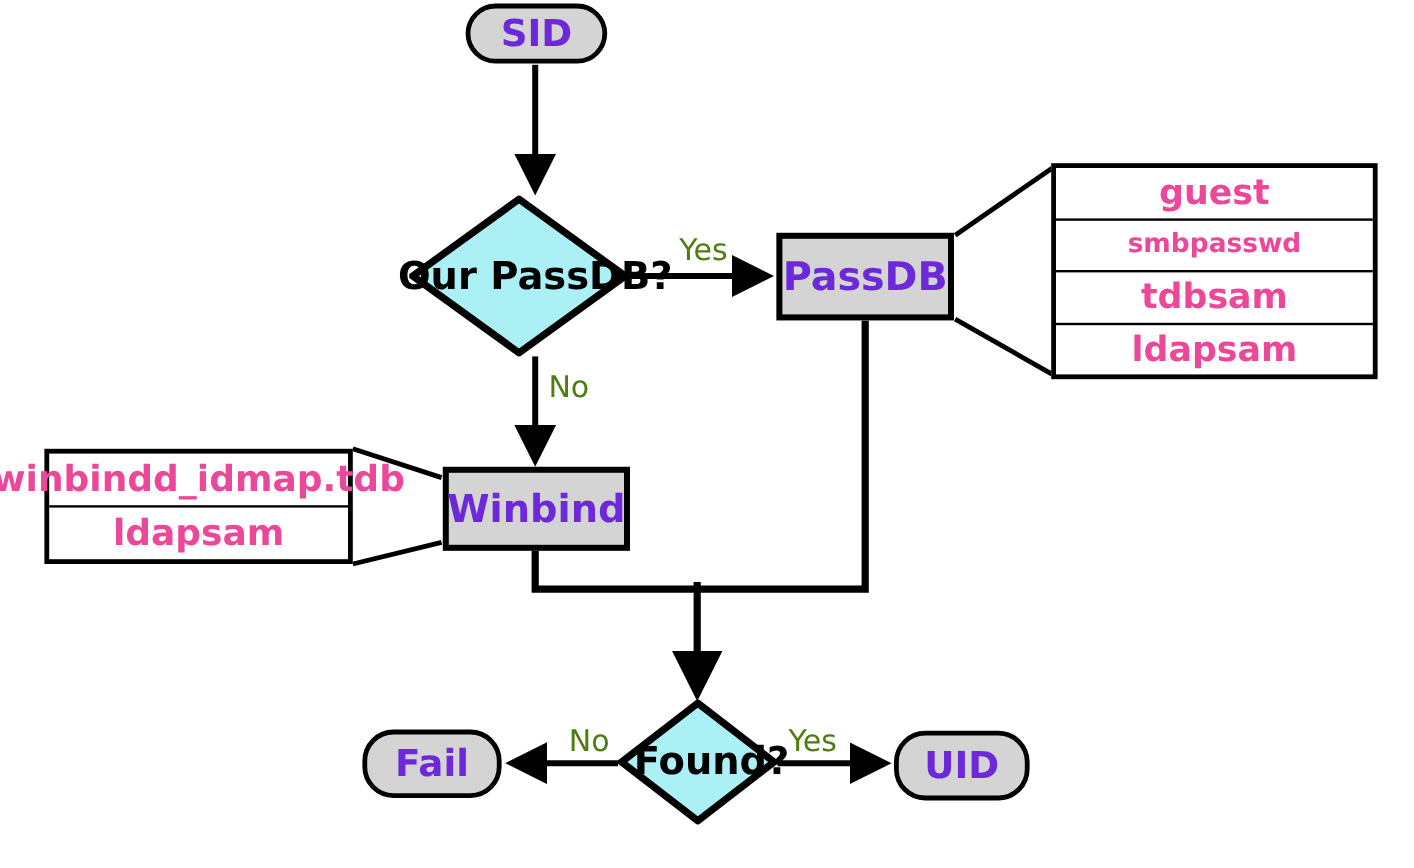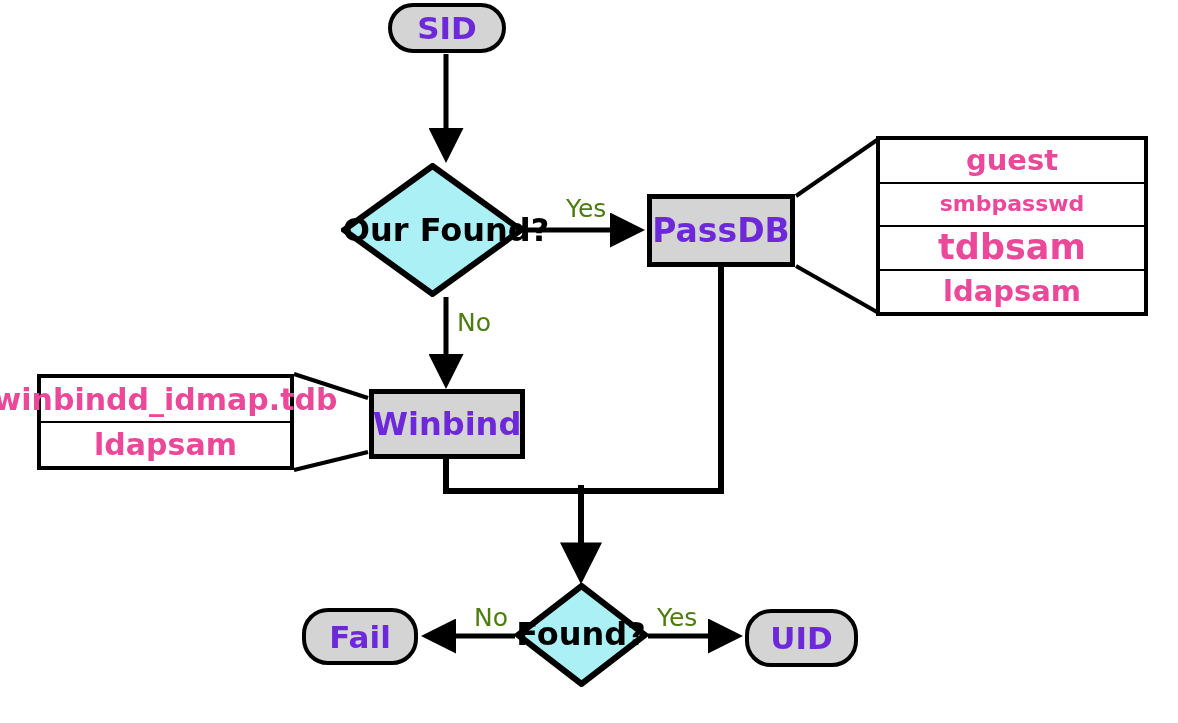--- a/index.html
+++ b/index.html
@@ -160,35 +160,35 @@
 
   <div class="node terminator" style="left:388px; top:3px; width:118px; height:50px; font-size:31px;">
     <span>SID</span>
   </div>
 
   <div class="decision-wrap" style="left:341px; top:163px; width:183px; height:134px;">
     <svg class="decision-shape" viewBox="0 0 183 134" xmlns="http://www.w3.org/2000/svg">
       <polygon points="91.5,3 180,67 91.5,131 3,67" fill="#aaf0f5" stroke="#000000" stroke-width="6"></polygon>
     </svg>
   </div>
-  <div class="decision-label" style="left:446px; top:230px; font-size:32px;">Our Found?</div>
+  <div class="decision-label" style="left:446px; top:230px; font-size:32px;">Our PassDB?</div>
 
   <div class="node process" style="left:647px; top:194px; width:148px; height:73px; font-size:33px;">
     <span style="position:absolute; left:50%; transform:translateX(-50%);">PassDB</span>
   </div>
 
   <div class="opt-table" style="left:876px; top:136px; width:272px; height:180px;">
     <div class="opt-row">
       <span class="opt-text" style="font-size:29px;">guest</span>
     </div>
     <div class="opt-row">
       <span class="opt-text" style="font-size:22px;">smbpasswd</span>
     </div>
     <div class="opt-row">
-      <span class="opt-text" style="font-size:35px;">tdbsam</span>
+      <span class="opt-text" style="font-size:29px;">tdbsam</span>
     </div>
     <div class="opt-row">
       <span class="opt-text" style="font-size:29px;">ldapsam</span>
     </div>
   </div>
 
   <div class="node process" style="left:369px; top:389px; width:156px; height:70px; font-size:32px;">
     <span style="position:absolute; left:50%; transform:translateX(-50%);">Winbind</span>
   </div>
 
@@ -199,21 +199,21 @@
     <div class="opt-row">
       <span class="opt-text" style="font-size:30px;">ldapsam</span>
     </div>
   </div>
 
   <div class="decision-wrap" style="left:515px; top:583px; width:133px; height:104px;">
     <svg class="decision-shape" viewBox="0 0 133 104" xmlns="http://www.w3.org/2000/svg">
       <polygon points="66.5,3 130,52 66.5,101 3,52" fill="#aaf0f5" stroke="#000000" stroke-width="6"></polygon>
     </svg>
   </div>
-  <div class="decision-label" style="left:581px; top:634px; font-size:32px;">Found?</div>
+  <div class="decision-label" style="left:593px; top:634px; font-size:32px;">Found?</div>
 
   <div class="node terminator" style="left:745px; top:609px; width:113px; height:58px; font-size:31px;">
     <span>UID</span>
   </div>
 
   <div class="node terminator" style="left:302px; top:608px; width:116px; height:57px; font-size:31px;">
     <span>Fail</span>
   </div>
 
   <div class="edge-label" style="left:566px; top:196px; font-size:25px;">Yes</div>

